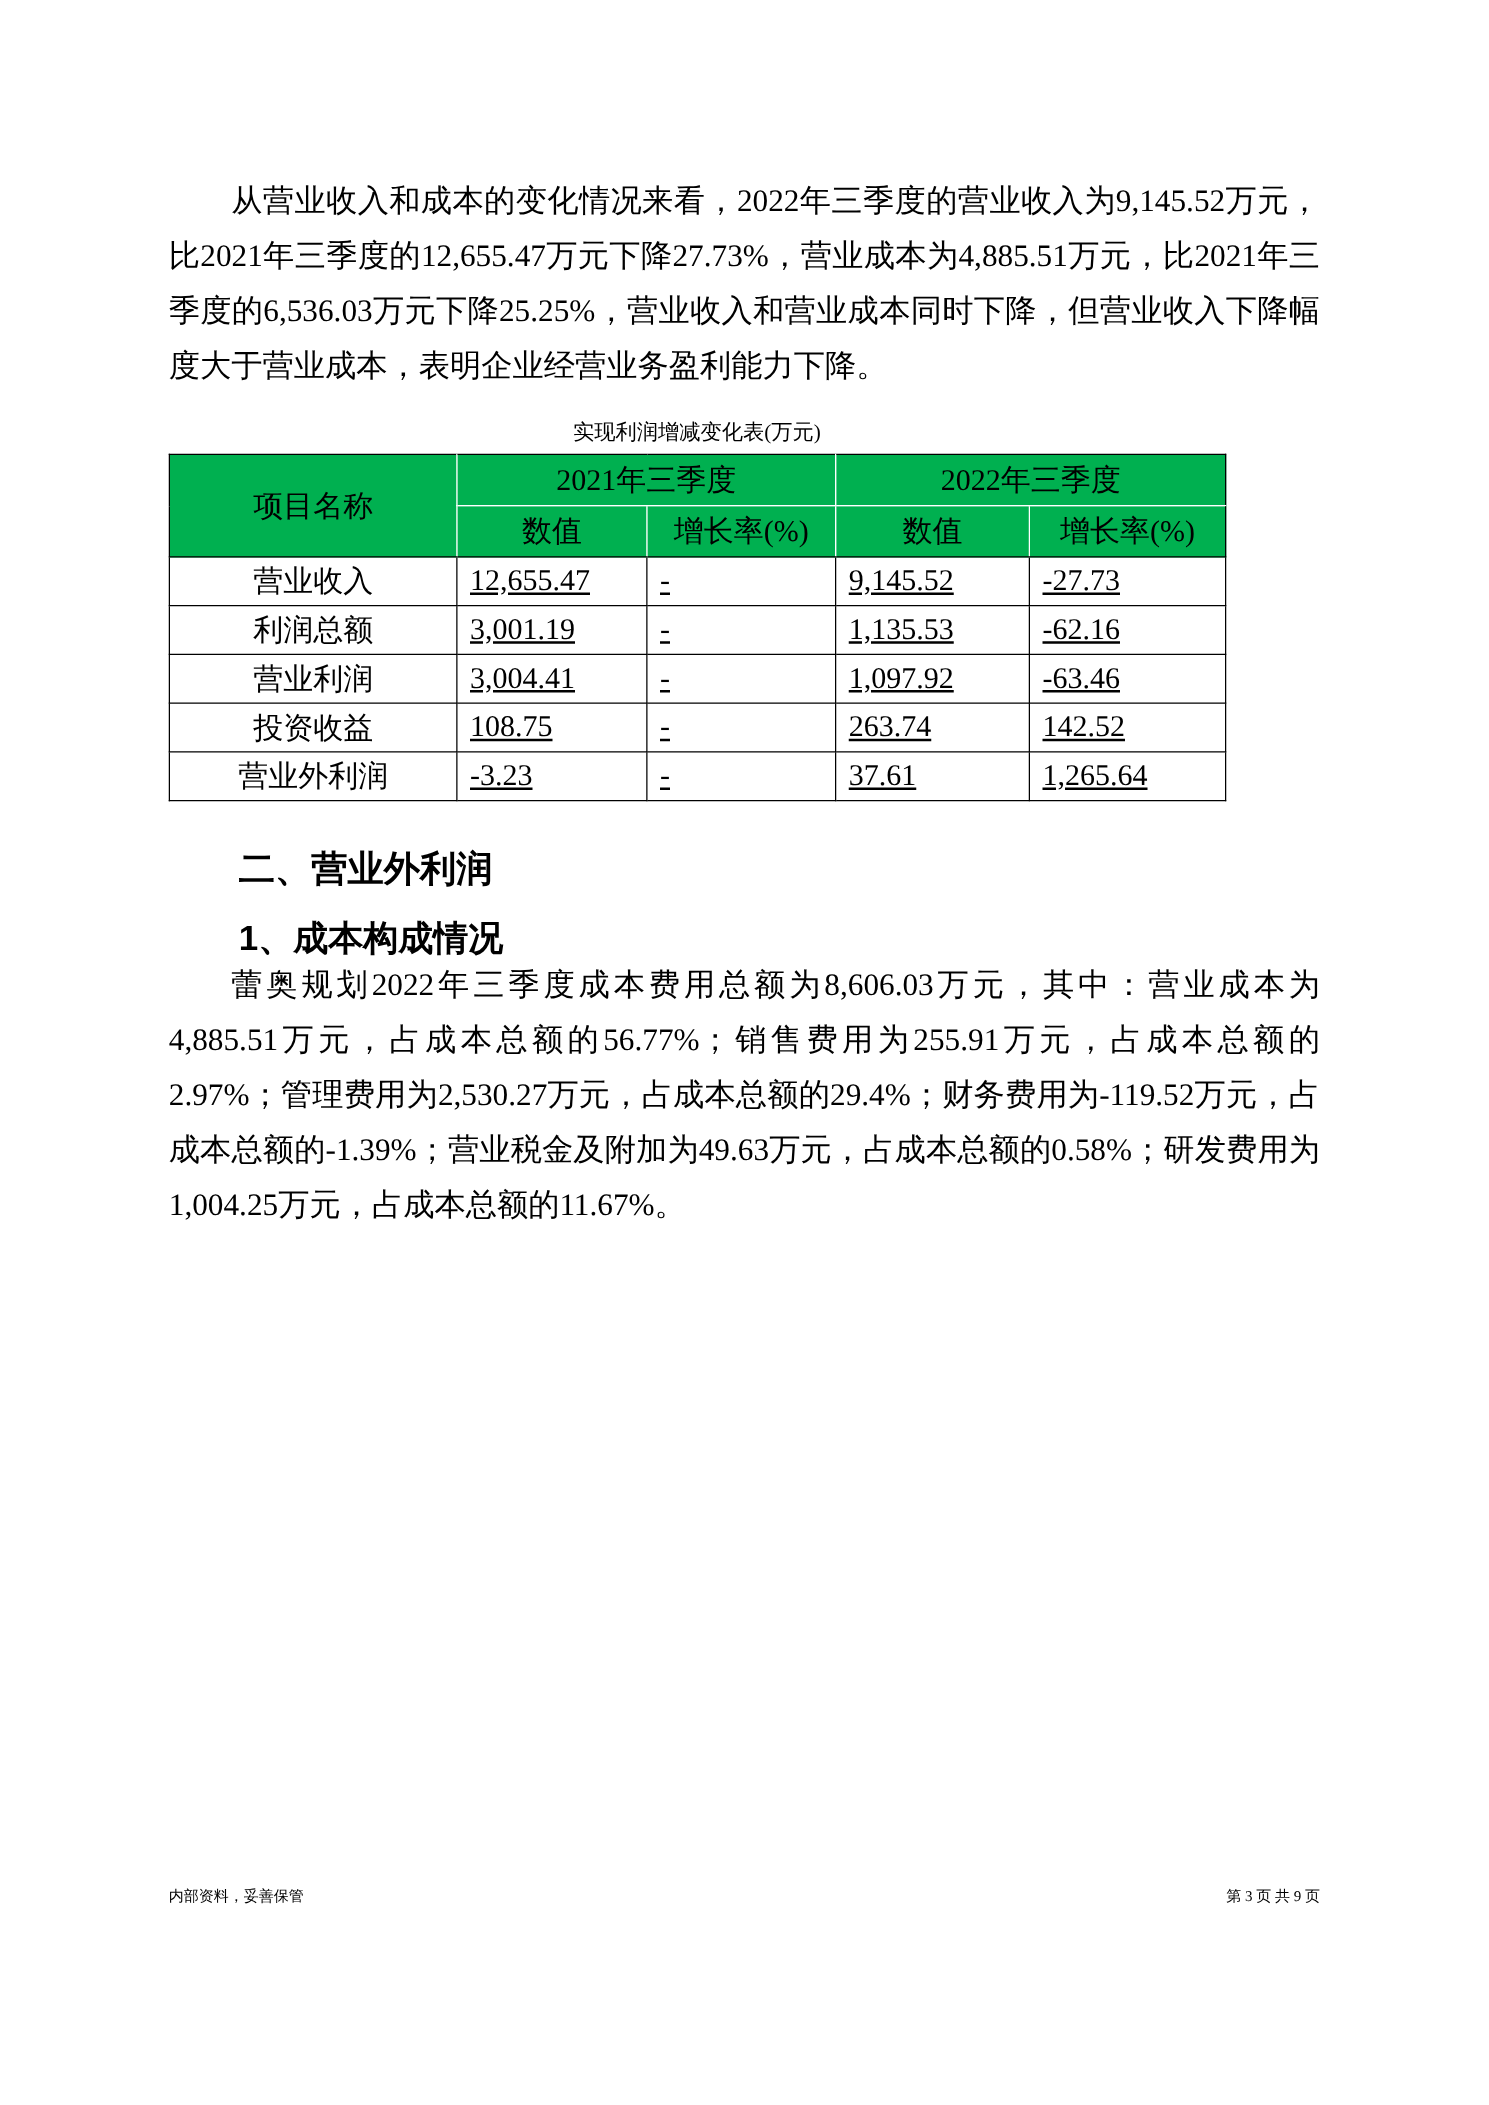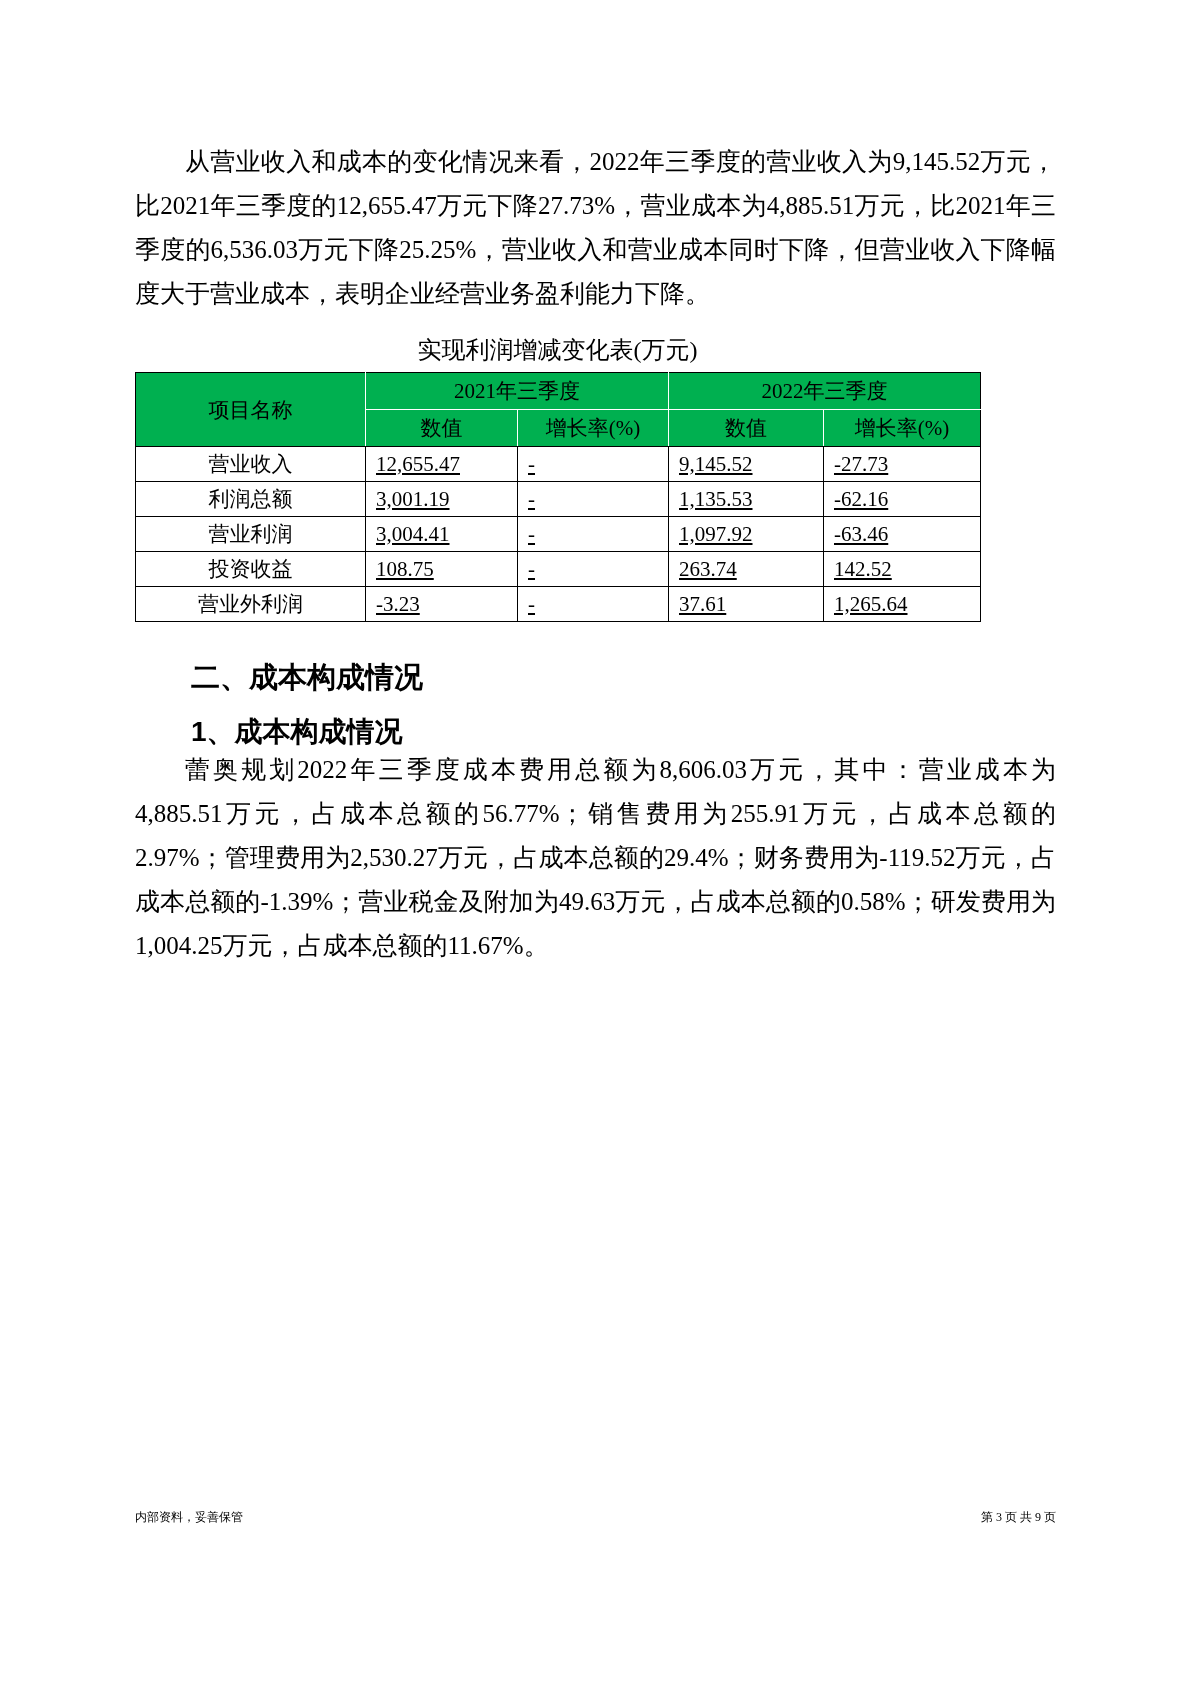--- a/index.html
+++ b/index.html
@@ -18,27 +18,27 @@
   p.body-para {
     margin: 0;
     font-size: 25px;
     line-height: 44px;
     text-align: justify;
     text-indent: 2em;
   }
   .table-title {
     width: 845px;
     text-align: center;
-    font-size: 24px;
+    font-size: 17px;
     margin: 18px 0 6px 0;
   }
   table.profit-table {
     width: 845px;
     border-collapse: collapse;
-    font-size: 21px;
+    font-size: 24px;
     table-layout: fixed;
   }
   table.profit-table th {
     background: var(--header-bg, #00B050);
     border: 1px solid #ffffff;
     font-weight: normal;
     text-align: center;
     padding: 4px 6px;
     height: 26px;
   }
@@ -144,21 +144,21 @@
       <tr>
         <td class="cell-label">营业外利润</td>
         <td class="cell-num">-3.23</td>
         <td class="cell-num">-</td>
         <td class="cell-num">37.61</td>
         <td class="cell-num">1,265.64</td>
       </tr>
     </tbody>
   </table>
 
-  <h2 class="section-heading">二、成本构成情况</h2>
+  <h2 class="section-heading">二、营业外利润</h2>
   <h3 class="sub-heading">1、成本构成情况</h3>
 
   <p class="body-para para-2">蕾奥规划2022年三季度成本费用总额为8,606.03万元，其中：营业成本为4,885.51万元，占成本总额的56.77%；销售费用为255.91万元，占成本总额的2.97%；管理费用为2,530.27万元，占成本总额的29.4%；财务费用为-119.52万元，占成本总额的-1.39%；营业税金及附加为49.63万元，占成本总额的0.58%；研发费用为1,004.25万元，占成本总额的11.67%。</p>
 
   <div class="footer">
     <span class="footer-left">内部资料，妥善保管</span>
     <span class="footer-right">第 3 页  共 9 页</span>
   </div>
 
 </div>

